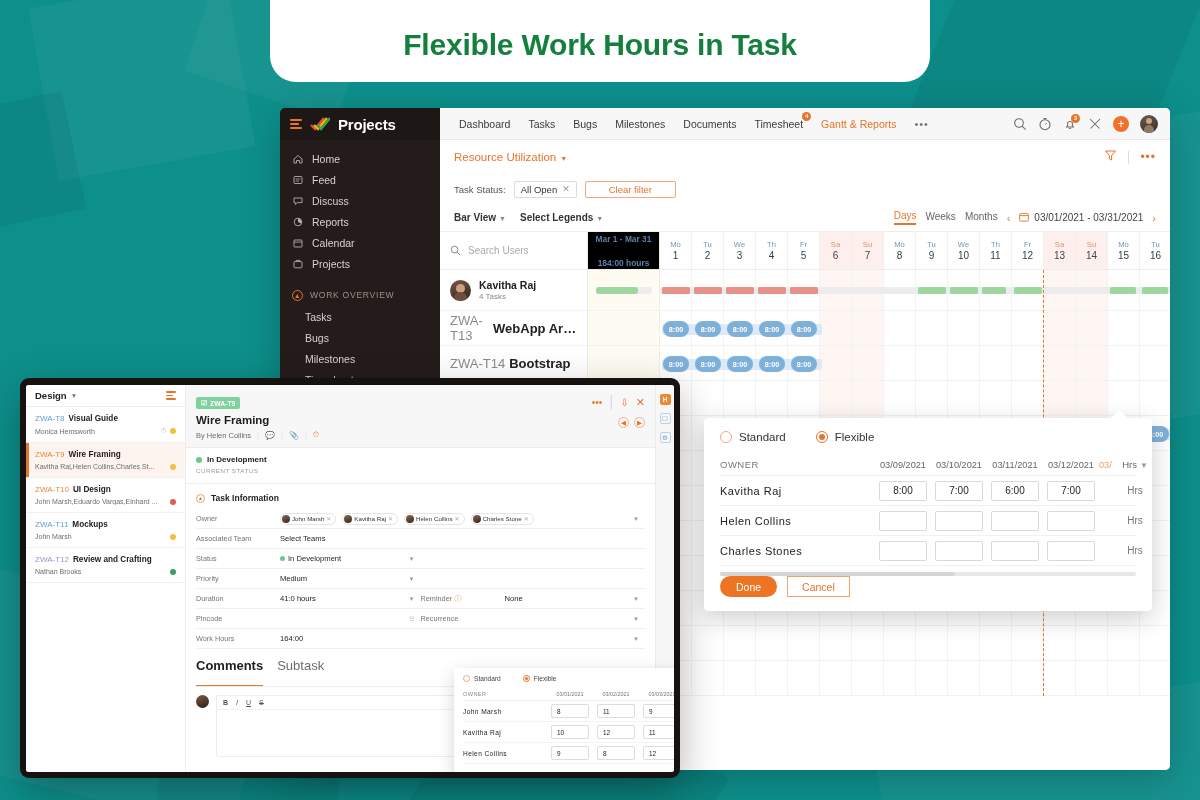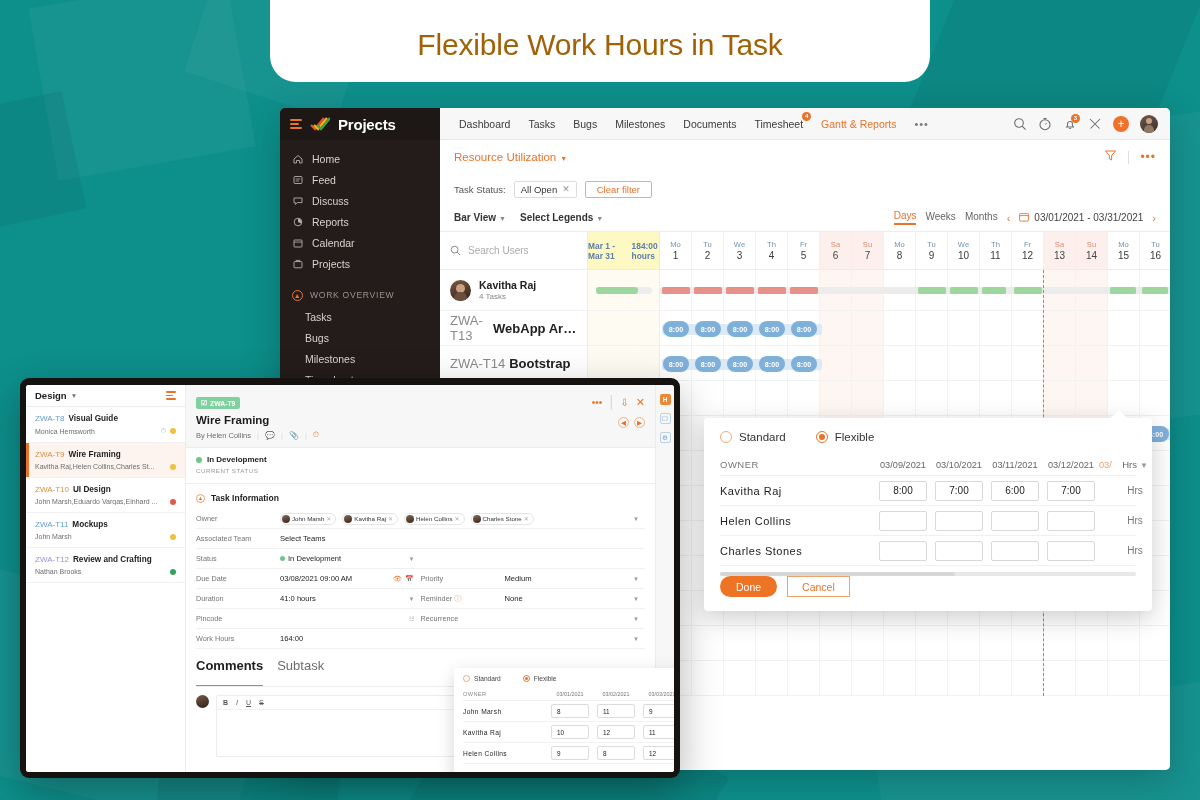--- a/index.html
+++ b/index.html
@@ -24,21 +24,21 @@
   .sq8 { width:420px; height:150px; left:880px; top:700px; transform:rotate(-9deg); }
   .sq9 { width:180px; height:400px; left:175px; top:430px; transform:rotate(6deg); }
 
   
   .banner {
     position:absolute; left:270px; top:-34px; width:660px; height:116px;
     background:#ffffff; border-radius:0 0 26px 26px;
     display:flex; align-items:flex-end; justify-content:center;
     padding-bottom:20px; z-index:5;
   }
-  .banner h1 { font-size:30px; color:#a16207; font-weight:normal; letter-spacing:-0.2px; }
+  .banner h1 { font-size:30px; color:#15803d; font-weight:bold; letter-spacing:-0.2px; }
 
   
   .app {
     position:absolute; left:280px; top:108px; width:890px; height:662px;
     background:#fff; border-radius:5px; overflow:hidden;
     box-shadow:0 10px 38px rgba(0,0,0,0.22);
     display:flex; z-index:10;
   }
   .sidebar { width:160px; background:#241c1a; color:#cfc9c6; flex:0 0 160px; }
   .sb-top {
@@ -112,21 +112,21 @@
 
   .filterbar { height:30px; display:flex; align-items:center; padding:0 14px; gap:8px; }
   .fb-label { font-size:9.5px; color:#555; }
   .chip {
     display:flex; align-items:center; gap:5px; border:1px solid #dcdcdc;
     border-radius:2px; height:17px; padding:0 6px; font-size:9.5px; color:#333; background:#fff; cursor:pointer;
   }
   .chip .x { color:#999; font-size:9px; }
   .clear-btn {
     border:1px solid #f0a97e; color:#e8732a; border-radius:2px; height:17px;
-    padding:0 11px; font-size:9.5px; display:flex; align-items:center; background:#fff; cursor:pointer;
+    padding:0 23px; font-size:9.5px; display:flex; align-items:center; background:#fff; cursor:pointer;
   }
 
   .viewbar { height:28px; display:flex; align-items:center; padding:0 14px; gap:14px; border-bottom:1px solid #ededed;}
   .vb-item { font-size:10px; color:#333; font-weight:bold; cursor:pointer; }
   .vb-item .car { font-size:7px; color:#888; margin-left:3px; font-weight:normal; }
   .viewbar .right { margin-left:auto; display:flex; align-items:center; gap:9px;justify-content:center; }
   .scale { font-size:10px; color:#666; cursor:pointer; padding-bottom:2px; }
   .scale.active { color:#e8732a; border-bottom:2px solid #e8732a; }
   .nav-ar { font-size:11px; color:#e8732a; cursor:pointer; }
   .daterange { font-size:10px; color:#444; display:flex; align-items:center; gap:5px; cursor:pointer; }
@@ -147,21 +147,21 @@
   .g-av::before{content:"";position:absolute;left:6px;top:4px;width:9px;height:9px;border-radius:50%;background:#caa083;}
   .g-uname { font-size:10.5px; color:#222; font-weight:bold; }
   .g-usub { font-size:8px; color:#888; margin-top:1px; }
   .g-trow { height:35px; display:flex; align-items:center; padding:0 10px; border-bottom:1px solid #f2f2f2; font-size:13px; color:#222; }
   .g-tid { color:#8a8a8a; margin-right:4px; }
   .g-tname { font-weight:bold; white-space:nowrap; overflow:hidden; text-overflow:ellipsis; }
 
   .g-right { flex:1; overflow:hidden; position:relative; }
   .g-head { height:38px; display:flex; border-bottom:1px solid #ececec; }
   .g-sumcell {
-    width:72px; flex:0 0 72px; background:#fef9c3; display:flex; flex-direction:row;
+    width:72px; flex:0 0 72px; background:#000000; display:flex; flex-direction:column;
     align-items:center; justify-content:center; color:#5a7fa8; font-size:8.4px; font-weight:bold; gap:14px;
     border-right:1px solid #f0ead9;
   }
   .g-day {
     width:32px; flex:0 0 32px; display:flex; flex-direction:column; align-items:center;
     justify-content:center; gap:1px; border-right:1px solid #f0f0f0;
   }
   .g-day .dn { font-size:7.6px; color:#6f93b5; }
   .g-day .dd { font-size:10px; color:#3c3c3c; }
   .g-day.we { background:#fdf0ec; }
@@ -1182,28 +1182,20 @@
             <span class="fval">
                 <span class="gd"></span>
                 <span>In Development</span>
               </span>
             <span class="fcar">▼</span>
           </span>
         </div>
 
         <div class="frow">
           <span class="fcell half">
-            <span class="flab">Due Date</span>
-            <span class="fval">03/08/2021 09:00 AM</span>
-            <span class="ficons">
-                <span>👁</span>
-                <span>📅</span>
-              </span>
-          </span>
-          <span class="fcell half">
             <span class="flab">Priority</span>
             <span class="fval">Medium</span>
             <span class="fcar">▼</span>
           </span>
         </div>
 
         <div class="frow">
           <span class="fcell half">
             <span class="flab">Duration</span>
             <span class="fval">41:0 hours</span>

